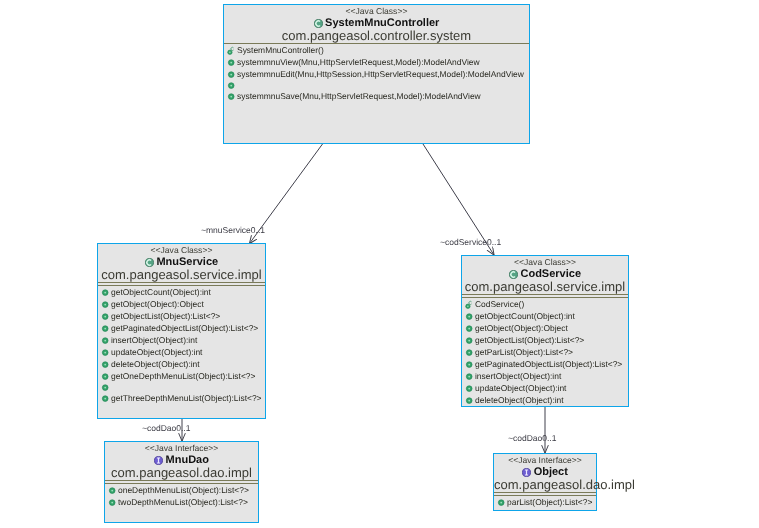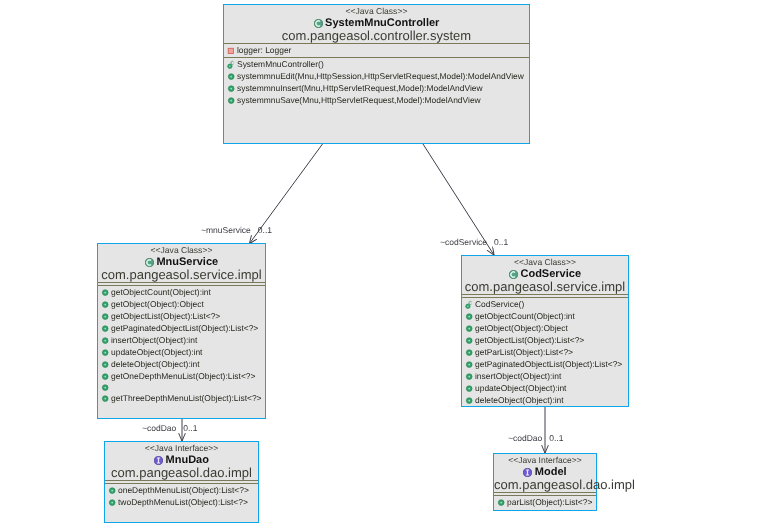--- a/index.html
+++ b/index.html
@@ -18,21 +18,21 @@
   .pkg{font-size:13px;color:#3b3b33;line-height:11px;padding-bottom:2.4px;}
   .sep{border-top:1px solid #7a7a58;}
   .sect{padding:1px 0 0 0;}
   .empty-sect{height:2px;padding:0;}
   .mrow{font-size:8.45px;color:#2a2a22;line-height:11.9px;display:flex;
         align-items:center;padding-left:3px;white-space:nowrap;}
   .mrow .ico{flex:0 0 auto;margin-right:1px;display:inline-block;}
   svg.lines{position:absolute;left:0;top:0;width:759px;height:528px;}
   .lbl{position:absolute;font-size:8.5px;color:#3b3b44;white-space:nowrap;
        line-height:11px;}
-  .lbl .mult{margin-left:7px;}
+  .lbl .mult{margin-left:0;}
 </style>
 </head>
 <body>
 
 <div id="canvas">
 
 <svg class="lines" viewBox="0 0 759 528">
   <defs>
     <marker id="arw" markerWidth="12" markerHeight="9" refX="8.0" refY="3.6" orient="auto" markerUnits="userSpaceOnUse">
       <path d="M0.5,0.4 L8.2,3.6 L0.5,6.8" fill="none" stroke="#3c3c46" stroke-width="0.95" stroke-linecap="round"></path>
@@ -59,47 +59,45 @@
             <circle cx="4.5" cy="4.5" r="4.1" fill="#55a384" stroke="#2f6b52" stroke-width="0.7"></circle>
             <path d="M6.1,2.55 A2.55,2.55 0 1 0 6.1,6.45" fill="none" stroke="#d9f6e8" stroke-width="1.5"></path>
           </svg>
           <span>SystemMnuController</span>
         </div>
         <div class="pkg">com.pangeasol.controller.system</div>
       </div>
       <div class="sect sep">
         <div class="mrow">
           <svg class="ico" width="9" height="10" viewBox="0 0 9 10">
-            <rect x="1.2" y="2.3" width="5.2" height="5.2" fill="#f0a39c" stroke="#d4665e" stroke-width="0.9"></rect>
-          </svg>
-          <span>logger: Logger</span>
-        </div>
-      </div>
-      <div class="sect sep">
-        <div class="mrow">
-          <svg class="ico" width="9" height="10" viewBox="0 0 9 10">
             <circle cx="2.9" cy="6.3" r="2.2" fill="#35a36b" stroke="#17824d" stroke-width="0.55"></circle>
             <circle cx="2.9" cy="6.3" r="0.75" fill="#9fe0bd"></circle>
             <path d="M6.55,1.9 A1.55,1.55 0 1 0 6.55,3.95" fill="none" stroke="#2a8f5e" stroke-width="0.72"></path>
           </svg>
           <span>SystemMnuController()</span>
         </div>
         <div class="mrow">
           <svg class="ico" width="9" height="10" viewBox="0 0 9 10">
             <circle cx="4.2" cy="4.6" r="2.85" fill="#35a36b" stroke="#17824d" stroke-width="0.6"></circle>
             <circle cx="4.2" cy="4.6" r="0.9" fill="#9fe0bd"></circle>
           </svg>
+          <span>systemmnuView(Mnu,HttpServletRequest,Model):ModelAndView</span>
+        </div>
+        <div class="mrow">
+          <svg class="ico" width="9" height="10" viewBox="0 0 9 10">
+            <circle cx="4.2" cy="4.6" r="2.85" fill="#35a36b" stroke="#17824d" stroke-width="0.6"></circle>
+            <circle cx="4.2" cy="4.6" r="0.9" fill="#9fe0bd"></circle>
+          </svg>
           <span>systemmnuEdit(Mnu,HttpSession,HttpServletRequest,Model):ModelAndView</span>
         </div>
         <div class="mrow">
           <svg class="ico" width="9" height="10" viewBox="0 0 9 10">
             <circle cx="4.2" cy="4.6" r="2.85" fill="#35a36b" stroke="#17824d" stroke-width="0.6"></circle>
             <circle cx="4.2" cy="4.6" r="0.9" fill="#9fe0bd"></circle>
           </svg>
-          <span>systemmnuInsert(Mnu,HttpServletRequest,Model):ModelAndView</span>
         </div>
         <div class="mrow">
           <svg class="ico" width="9" height="10" viewBox="0 0 9 10">
             <circle cx="4.2" cy="4.6" r="2.85" fill="#35a36b" stroke="#17824d" stroke-width="0.6"></circle>
             <circle cx="4.2" cy="4.6" r="0.9" fill="#9fe0bd"></circle>
           </svg>
           <span>systemmnuSave(Mnu,HttpServletRequest,Model):ModelAndView</span>
         </div>
       </div>
     </div>
@@ -299,21 +297,21 @@
       </div>
     </div>
     <div class="uml-class" style="left: 493px; top: 453px; width: 104px; height: 58px;">
       <div class="hdr">
         <div class="stereo">&lt;&lt;Java Interface&gt;&gt;</div>
         <div class="cname">
           <svg width="9" height="9" viewBox="0 0 9 9">
             <circle cx="4.5" cy="4.5" r="4.1" fill="#6e5ed2" stroke="#3c2f8c" stroke-width="0.7"></circle>
             <path d="M2.9,2.0 L6.1,2.0 M4.5,2.0 L4.5,7.0 M2.9,7.0 L6.1,7.0" fill="none" stroke="#ece8ff" stroke-width="1.2"></path>
           </svg>
-          <span>Model</span>
+          <span>Object</span>
         </div>
         <div class="pkg">com.pangeasol.dao.impl</div>
       </div>
       <div class="sect sep empty-sect"></div>
       <div class="sect sep">
         <div class="mrow">
           <svg class="ico" width="9" height="10" viewBox="0 0 9 10">
             <circle cx="4.2" cy="4.6" r="2.85" fill="#35a36b" stroke="#17824d" stroke-width="0.6"></circle>
             <circle cx="4.2" cy="4.6" r="0.9" fill="#9fe0bd"></circle>
           </svg>

